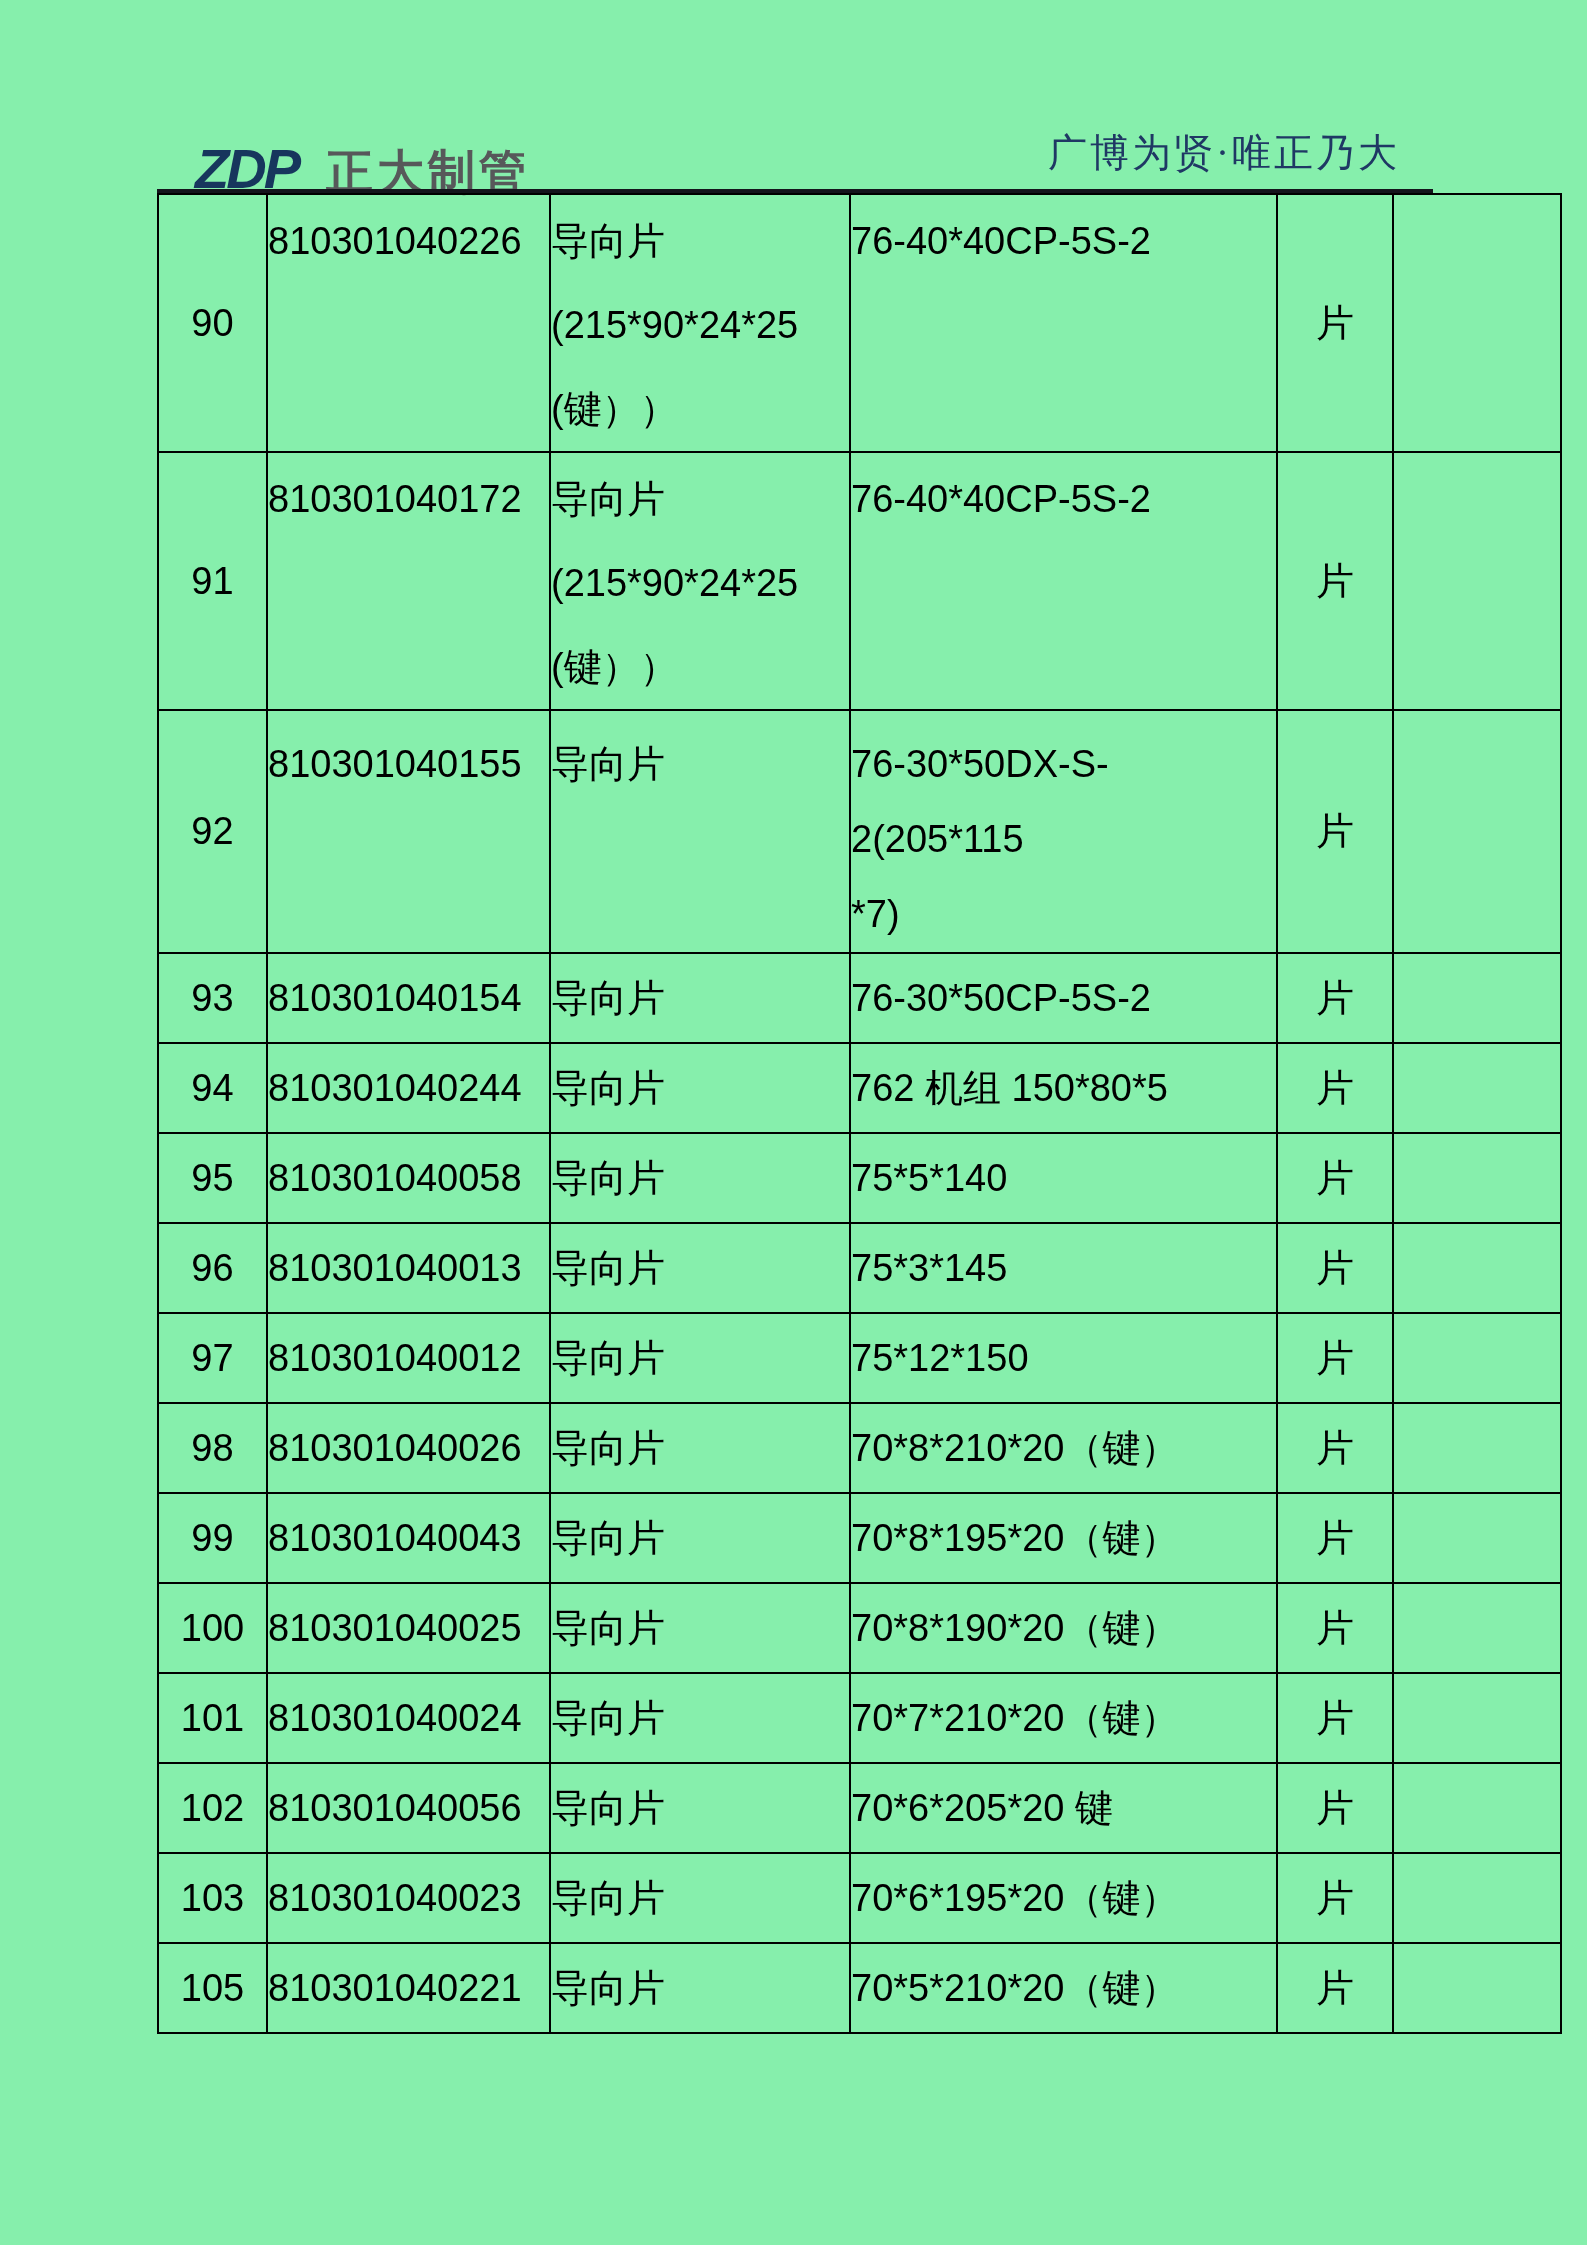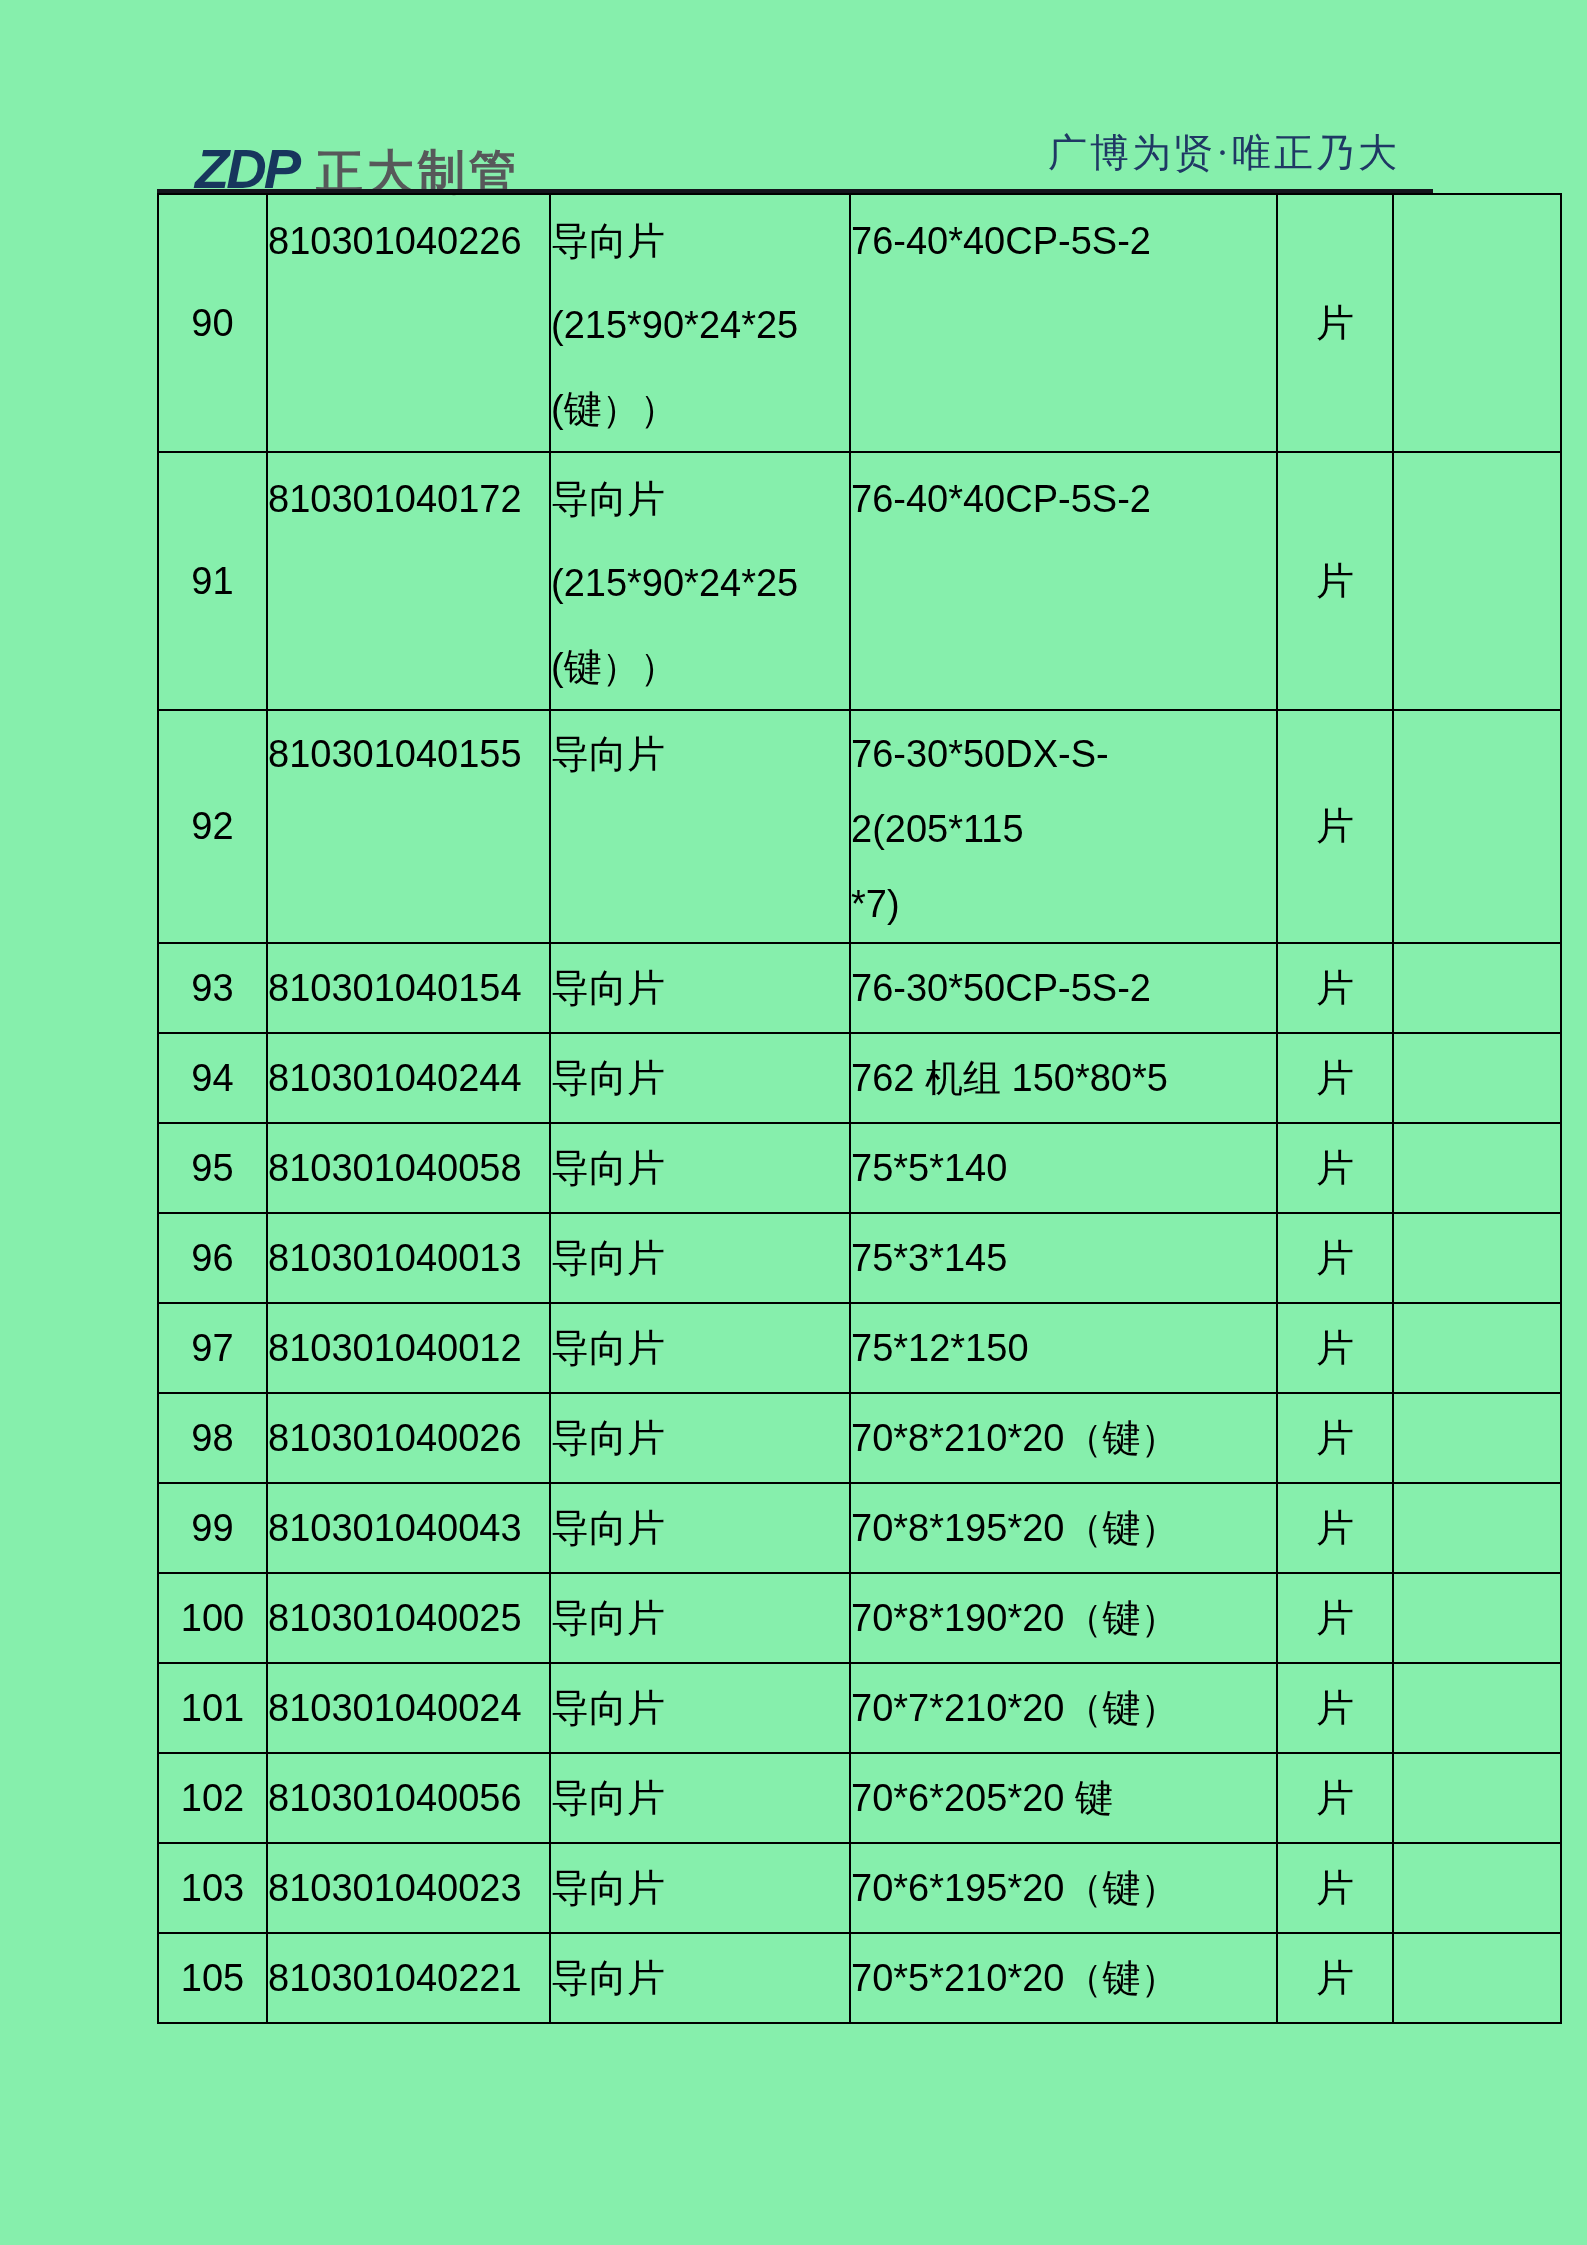--- a/index.html
+++ b/index.html
@@ -20,21 +20,21 @@
   .zdp{
     font-family:"Liberation Sans",sans-serif;
     font-weight:900;font-style:italic;
     font-size:56px;letter-spacing:-3px;
     color:#17365d;
   }
   .company{
     font-family:"Liberation Sans",sans-serif;
     font-weight:bold;font-size:47px;
     letter-spacing:4px;color:#57585a;
-    margin-left:18px;
+    margin-left:28px;
     text-decoration:underline;
   }
   .slogan{
     position:absolute;top:126px;right:187px;
     font-family:"Liberation Serif",serif;
     font-size:39px;letter-spacing:3px;
     color:#1f3864;white-space:nowrap;
   }
   .hdr-rule{
     position:absolute;left:157px;top:189px;
@@ -69,21 +69,21 @@
   tr.rh-a{height:249px;}
   tr.rh-b{height:244px;}
   tr.rh-c{height:150px;}
   tr.rh-d{height:90px;}
   
   tr.rh-a td.c-code,tr.rh-a td.c-name,tr.rh-a td.c-spec,
   tr.rh-b td.c-code,tr.rh-b td.c-name,tr.rh-b td.c-spec{
     vertical-align:top;line-height:84px;padding-top:4px;
   }
   tr.rh-c td.c-code,tr.rh-c td.c-name,tr.rh-c td.c-spec{
-    vertical-align:top;line-height:75px;padding-top:6px;
+    vertical-align:top;line-height:75px;padding-top:16px;
   }
   
   .pagenum{
     position:absolute;left:0;top:2054px;width:100%;
     text-align:center;
     font-family:"Liberation Serif",serif;
     font-size:30px;color:#000;
   }
 </style>
 </head>

